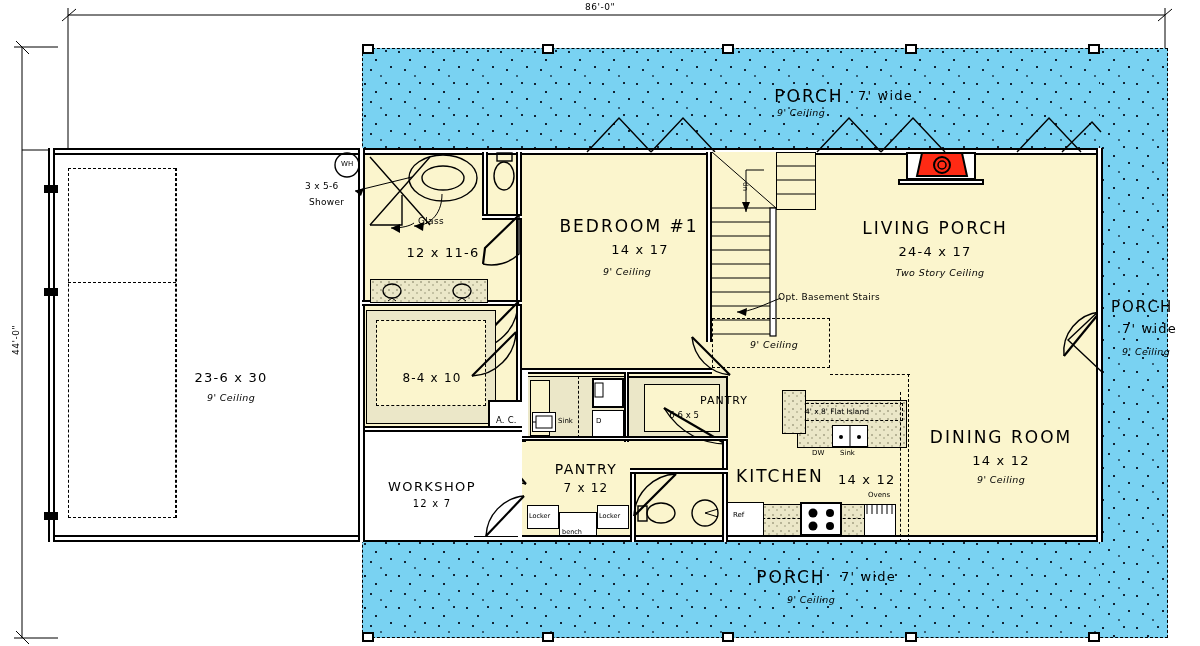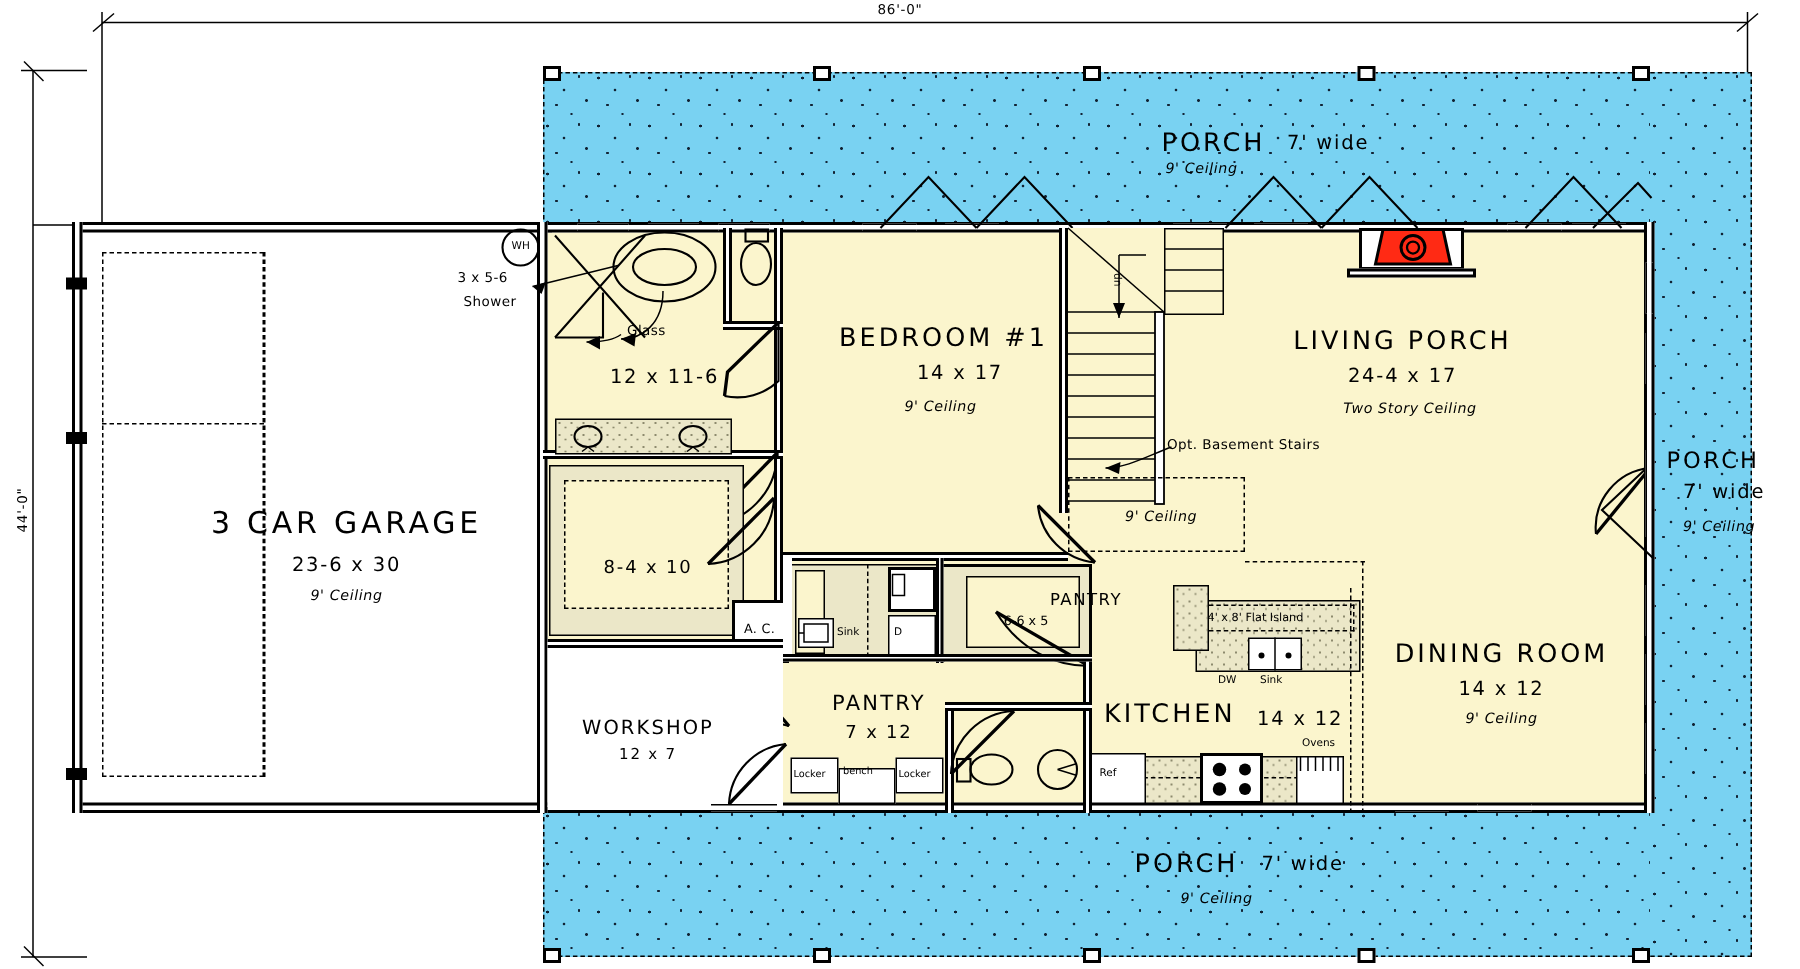--- a/index.html
+++ b/index.html
@@ -167,21 +167,20 @@
   <div class="txt ctr room-ceil" style="left:801px;top:113px;">9' Ceiling</div>
 
   <div class="txt ctr room-name" style="left:791px;top:577px;">PORCH</div>
   <div class="txt room-dim" style="left:841px;top:570px;">7' wide</div>
   <div class="txt ctr room-ceil" style="left:811px;top:600px;">9' Ceiling</div>
 
   <div class="txt room-name" style="left:1111px;top:300px;font-size:15px;">PORCH</div>
   <div class="txt room-dim" style="left:1122px;top:322px;">7' wide</div>
   <div class="txt room-ceil" style="left:1122px;top:347px;">9' Ceiling</div>
 
-  <div class="txt ctr room-name" style="left:231px;top:348px;font-size:20px;letter-spacing:2.5px;">3 CAR GARAGE</div>
   <div class="txt ctr room-dim" style="left:231px;top:377px;">23-6 x 30</div>
   <div class="txt ctr room-ceil" style="left:231px;top:398px;">9' Ceiling</div>
 
   <div class="abs wall-dv" style="left:516px;top:152px;width:6px;height:156px;"></div>
   <div class="abs wall-d" style="left:362px;top:300px;width:160px;height:6px;"></div>
   <div class="abs wall-dv" style="left:482px;top:152px;width:6px;height:66px;"></div>
   <div class="abs wall-d" style="left:482px;top:214px;width:40px;height:6px;"></div>
 
   <svg class="abs" style="left:332px;top:150px;width:30px;height:30px;">
     <circle cx="15" cy="15" r="12" class="stroke"></circle>
@@ -399,21 +398,21 @@
   </svg>
   <div class="abs white outline" style="left:592px;top:410px;width:32px;height:28px;"></div>
   <div class="txt tiny-lbl" style="left:596px;top:418px;">D</div>
 
   <div class="txt ctr room-name" style="left:586px;top:469px;font-size:14px;letter-spacing:1.5px;">PANTRY</div>
   <div class="txt ctr room-dim" style="left:586px;top:488px;font-size:12px;">7 x 12</div>
 
   <div class="abs white outline" style="left:527px;top:505px;width:32px;height:24px;"></div>
   <div class="txt tiny-lbl" style="left:529px;top:513px;font-size:6.5px;">Locker</div>
   <div class="abs white outline" style="left:559px;top:512px;width:38px;height:24px;"></div>
-  <div class="txt tiny-lbl" style="left:562px;top:511px;font-size:6.5px;">bench</div>
+  <div class="txt tiny-lbl" style="left:562px;top:529px;font-size:6.5px;">bench</div>
   <div class="abs white outline" style="left:597px;top:505px;width:32px;height:24px;"></div>
   <div class="txt tiny-lbl" style="left:599px;top:513px;font-size:6.5px;">Locker</div>
 
   <div class="abs wall-dv" style="left:630px;top:470px;width:6px;height:72px;"></div>
   <div class="abs wall-dv" style="left:722px;top:440px;width:6px;height:102px;"></div>
   <div class="abs wall-d" style="left:630px;top:468px;width:98px;height:6px;"></div>
 
   <svg class="abs" style="left:638px;top:500px;width:44px;height:26px;">
     <rect x="0" y="6" width="9" height="15" class="stroke"></rect>
     <ellipse cx="23" cy="13" rx="14" ry="10" class="stroke"></ellipse>

